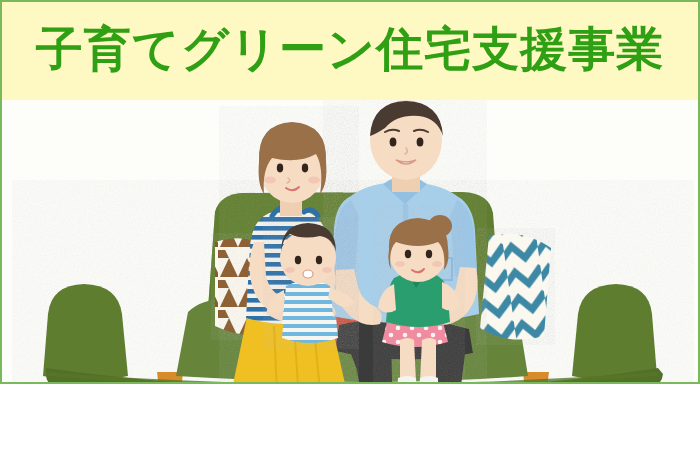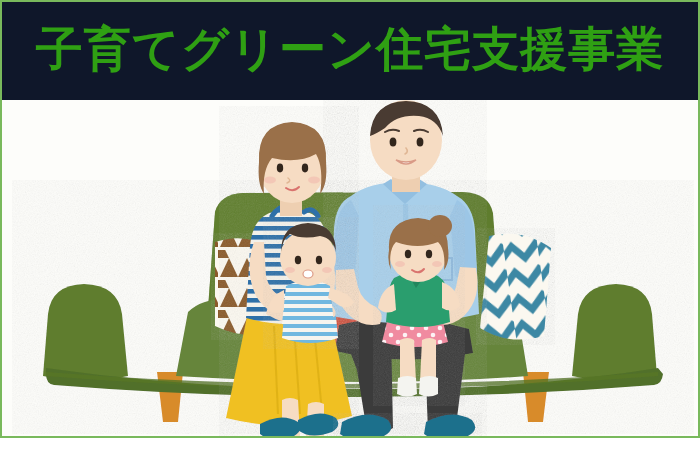--- a/index.html
+++ b/index.html
@@ -1,21 +1,21 @@
 <!DOCTYPE html>
 <html><head>
 <meta charset="utf-8">
 <style>
   html,body{margin:0;padding:0;background:#ffffff;}
   body{font-family:"Liberation Sans","DejaVu Sans",sans-serif;}
 
   #page{
     position:relative;
-    width:700px;height:438px;
-    background:#0f172a;
+    width:700px;height:384px;
+    background:#fef9c3;
     box-sizing:border-box;
     border:2px solid #79b95c;
     overflow:hidden;
   }
 
   
   #title-bar{
     position:absolute;
     left:0;right:0;top:22px;
     text-align:center;

